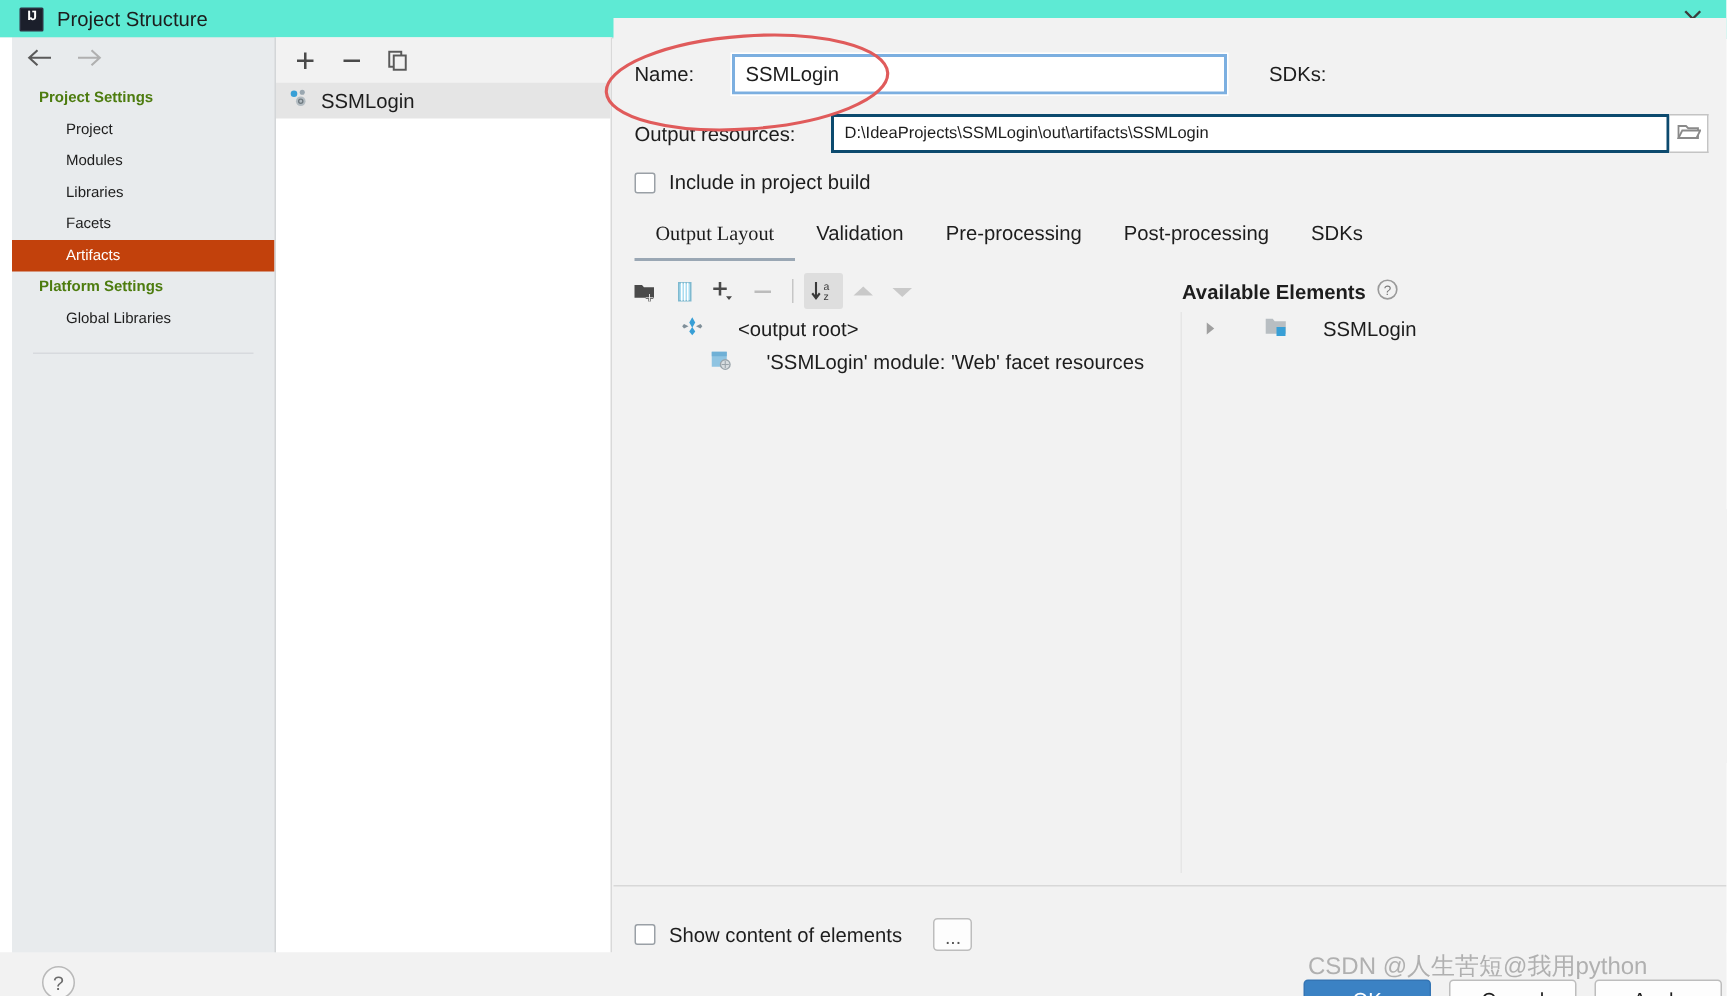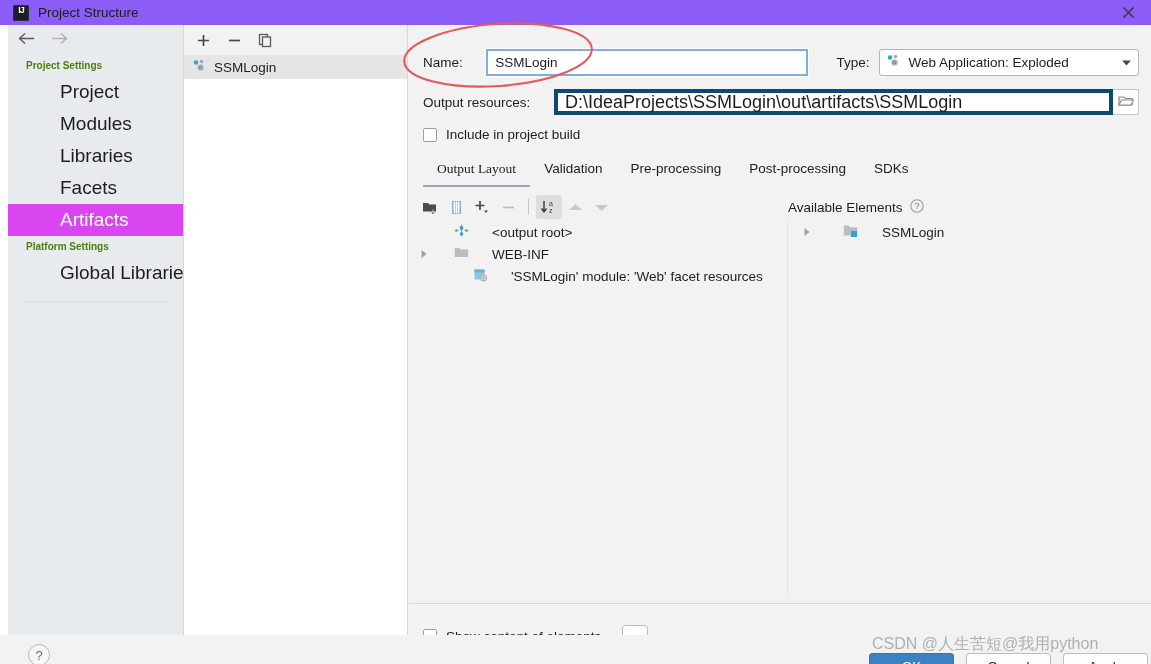--- a/index.html
+++ b/index.html
@@ -22,21 +22,21 @@
     left: 0; top: 0;
     width: 1151px; height: 664px;
     background: #f2f2f2;
     box-sizing: border-box;
   }
 
   
   #titlebar {
     position: absolute;
     left: 0; top: 0; width: 1151px; height: 25px;
-    background: #8b5cf6;
+    background: #5eead4;
     border-bottom: 1px solid #e4e4e4;
     display: flex; align-items: center;
   }
   #app-icon {
     width: 16px; height: 16px; margin-left: 13px; margin-right: 9px;
     background: #1b1f2b;
     border: 1px solid #2b3040;
     border-radius: 1px;
     position: relative;
     box-sizing: border-box;
@@ -70,25 +70,25 @@
   #nav-arrows {
     height: 30px; display: flex; align-items: center;
     padding-left: 9px; gap: 14px;
   }
   .nav-arrow { cursor: pointer; display: block; }
   .side-group {
     font-weight: bold; font-size: 10px;
     color: #4d7c0f; padding: 5px 0 5px 18px;
   }
   .side-item {
-    font-size: 19px; color: #1d1d1d;
-    padding: 5px 0 5px 52px; cursor: pointer;
+    font-size: 10px; color: #1d1d1d;
+    padding: 5px 0 5px 36px; cursor: pointer;
     white-space: nowrap;
   }
-  .side-item.selected { background: #d946ef; color: #ffffff; }
+  .side-item.selected { background: #c2410c; color: #ffffff; }
   .side-sep { height: 1px; background: #d7dade; margin: 12px 14px 12px 14px; }
 
   
   #artifact-panel {
     position: absolute;
     left: 184px; top: 25px; width: 224px; height: 610px;
     background: #ffffff;
     box-sizing: border-box;
     border-right: 1px solid #d9d9d9;
   }
@@ -102,21 +102,21 @@
   .artifact-row {
     height: 24px; display: flex; align-items: center;
     padding-left: 8px; gap: 7px;
     background: #e5e5e5; cursor: pointer;
   }
   .artifact-row .lbl { font-size: 13.5px; color: #1d1d1d; }
 
   
   #detail {
     position: absolute;
-    left: 409px; top: 25px; width: 742px; height: 610px;
+    left: 409px; top: 12px; width: 742px; height: 610px;
     background: #f2f2f2;
     box-sizing: border-box;
   }
 
   .field-row { display: flex; align-items: center; }
   #name-row { position: absolute; left: 14px; top: 22px; width: 716px; height: 30px; }
   #name-label { font-size: 13.5px; width: 65px; }
   #name-input {
     width: 330px; height: 27px; box-sizing: border-box;
     background: #ffffff;
@@ -132,23 +132,23 @@
     background: #ffffff; border: 1px solid #b6b6b6; border-radius: 3px;
     display: flex; align-items: center; padding: 0 6px; gap: 7px;
     cursor: pointer; position: relative;
   }
   #type-select .sel-text { font-size: 13.5px; color: #1d1d1d; flex: 1; }
 
   #out-row { position: absolute; left: 14px; top: 63px; width: 716px; height: 28px; }
   #out-label { font-size: 13.5px; width: 131px; }
   #out-input {
     flex: 1; height: 26px; box-sizing: border-box;
-    background: #ffffff; border: 4px solid #0c4a6e;
+    background: #ffffff; border: 2px solid #0c4a6e;
     display: flex; align-items: center; padding: 0 7px;
-    font-size: 18px; color: #1d1d1d;
+    font-size: 11px; color: #1d1d1d;
   }
   #out-browse {
     width: 26px; height: 26px; box-sizing: border-box;
     background: #ffffff; border: 1px solid #c4c4c4; border-left: none;
     display: flex; align-items: center; justify-content: center;
     cursor: pointer;
   }
 
   #include-row {
     position: absolute; left: 14px; top: 102px;
@@ -183,21 +183,21 @@
     cursor: pointer;
   }
   .ol-ico.disabled { cursor: default; }
   .ol-ico.toggled { background: #dedede; border-radius: 2px; }
   .ol-div { width: 1px; height: 16px; background: #c6c6c6; margin: 0 7px; }
 
   #avail-header {
     position: absolute; left: 379px; top: 168px; height: 28px;
     display: flex; align-items: center; gap: 7px;
   }
-  #avail-header .ah-text { font-size: 13.5px; font-weight: normal; color: #1d1d1d; }
+  #avail-header .ah-text { font-size: 13.5px; font-weight: bold; color: #1d1d1d; }
 
   
   #left-tree {
     position: absolute; left: 0px; top: 196px;
     width: 378px; height: 374px;
     background: #f2f2f2;
     border-right: 1px solid #e6e6e6;
     overflow: hidden;
   }
   #right-tree {
@@ -349,37 +349,21 @@
         <span class="lbl">SSMLogin</span>
       </div>
     </div>
   </div>
 
   <div id="detail">
 
     <div id="name-row" class="field-row">
       <span id="name-label">Name:</span>
       <input id="name-input" type="text" value="SSMLogin" style="">
-      <span id="type-label">Type:</span>
-      <div id="type-select">
-        <span>
-          <svg width="15" height="15" viewBox="0 0 15 15">
-            <circle cx="4" cy="4.5" r="2.2" fill="#389fd6"></circle>
-            <circle cx="9.5" cy="3.5" r="1.7" fill="#9aa7b0"></circle>
-            <circle cx="8.5" cy="9.5" r="3.2" fill="#b3bcc2"></circle>
-            <circle cx="8.5" cy="9.5" r="1.4" fill="none" stroke="#6f7a80" stroke-width="0.9"></circle>
-          </svg>
-        </span>
-        <span class="sel-text">Web Application: Exploded</span>
-        <span>
-          <svg width="11" height="8" viewBox="0 0 11 8">
-              <path d="M1 1.5 L5.5 6.5 L10 1.5 Z" fill="#4a4a4a"></path>
-            </svg>
-        </span>
-      </div>
+      <span id="type-label">SDKs:</span>
     </div>
 
     <div id="out-row" class="field-row">
       <span id="out-label">Output resources:</span>
       <div id="out-input">D:\IdeaProjects\SSMLogin\out\artifacts\SSMLogin</div>
       <div id="out-browse">
         <span>
           <svg width="16" height="13" viewBox="0 0 16 13">
             <path d="M1 3 H6 L7.5 4.5 H14 V11 H1 Z" fill="none" stroke="#8a8a8a" stroke-width="1.2"></path>
             <path d="M1 11 L3.5 6 H15.5 L13 11 Z" fill="#ffffff" stroke="#8a8a8a" stroke-width="1.2"></path>
@@ -461,33 +445,20 @@
         <span class="twisty"></span>
         <span>
           <svg width="15" height="15" viewBox="0 0 15 15">
             <path d="M7.5 1.5 L9.5 5 L7.5 8.5 L5.5 5 Z" fill="#389fd6"></path>
             <path d="M2 6 L5 7.5 L2 9 L0.8 7.5 Z" fill="#7f8f99"></path>
             <path d="M13 6 L14.2 7.5 L13 9 L10 7.5 Z" fill="#7f8f99"></path>
             <path d="M7.5 8 L9.5 11 L7.5 13.5 L5.5 11 Z" fill="#389fd6"></path>
           </svg>
         </span>
         <span class="t-lbl">&lt;output root&gt;</span>
-      </div>
-      <div class="tree-row" style="padding-left:8px">
-        <span class="twisty">
-          <svg width="8" height="10" viewBox="0 0 8 10">
-              <path d="M1.5 1 L6.5 5 L1.5 9 Z" fill="#a0a0a0"></path>
-            </svg>
-        </span>
-        <span>
-          <svg width="15" height="13" viewBox="0 0 15 13">
-            <path d="M0.8 2 H5.5 L6.8 3.6 H14.2 V11 H0.8 Z" fill="#b8bec2"></path>
-          </svg>
-        </span>
-        <span class="t-lbl">WEB-INF</span>
       </div>
       <div class="tree-row" style="padding-left:27px">
         <span class="twisty"></span>
         <span>
           <svg width="15" height="14" viewBox="0 0 15 14">
             <rect x="1.5" y="1.5" width="10" height="10" fill="#8fc4e2"></rect>
             <rect x="1.5" y="1.5" width="10" height="3" fill="#6fb0d6"></rect>
             <circle cx="10.5" cy="10" r="3.2" fill="#d8dde0" stroke="#9aa4aa" stroke-width="0.9"></circle>
             <path d="M10.5 7.6 V12.4 M8.1 10 H12.9" stroke="#9aa4aa" stroke-width="0.7"></path>
           </svg>

